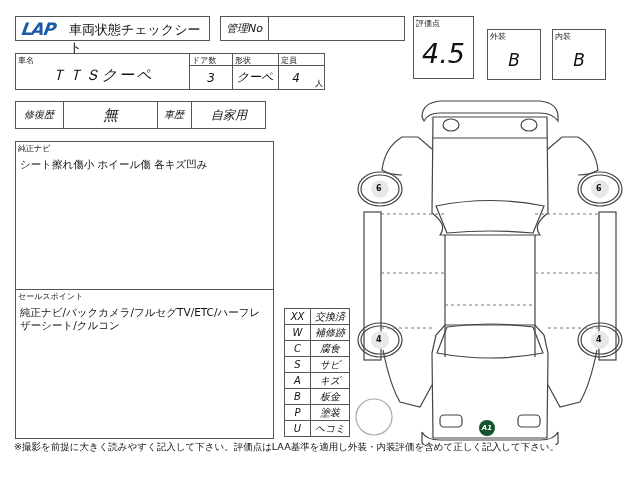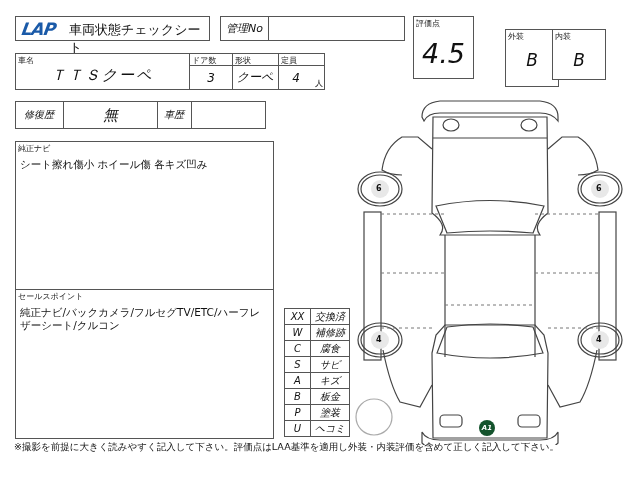--- a/index.html
+++ b/index.html
@@ -30,21 +30,21 @@
 <div id="mgmt-box" class="box">
   <div class="cell" style="left:0;top:0;width:47px;height:23px;font-size:11px;">管理No</div>
   <div class="vline" style="left:47px;"></div>
 </div>
 
 <div class="box" style="left:413px;top:16px;width:61px;height:63px;">
   <span class="abs small" style="left:2px;top:1px;">評価点</span>
   <div class="cell" style="left:0;top:14px;width:59px;height:44px;font-size:27px;">4.5</div>
 </div>
 
-<div class="box" style="left:505px;top:29px;width:54px;height:58px;">
+<div class="box" style="left:487px;top:29px;width:54px;height:51px;">
   <span class="abs small" style="left:2px;top:1px;">外装</span>
   <div class="cell" style="left:0;top:12px;width:52px;height:36px;font-size:17px;">B</div>
 </div>
 
 <div class="box" style="left:552px;top:29px;width:54px;height:51px;">
   <span class="abs small" style="left:2px;top:1px;">内装</span>
   <div class="cell" style="left:0;top:12px;width:52px;height:36px;font-size:17px;">B</div>
 </div>
 
 <div class="box" style="left:15px;top:53px;width:310px;height:37px;">
@@ -63,20 +63,21 @@
   <div class="hline" style="left:174px;top:11px;"></div>
 </div>
 
 <div class="box" style="left:15px;top:101px;width:251px;height:28px;">
   <div class="cell" style="left:0;top:0;width:46px;height:26px;font-size:10px;">修復歴</div>
   <div class="vline" style="left:47px;"></div>
   <div class="cell" style="left:48px;top:0;width:93px;height:26px;font-size:15px;">無</div>
   <div class="vline" style="left:141px;"></div>
   <div class="cell" style="left:142px;top:0;width:32px;height:26px;font-size:10px;">車歴</div>
   <div class="vline" style="left:175px;"></div>
+  <div class="cell" style="left:176px;top:0;width:74px;height:26px;font-size:12px;">自家用</div>
 </div>
 
 <div class="box" style="left:15px;top:141px;width:259px;height:298px;">
   <span class="abs small" style="left:2px;top:1px;">純正ナビ</span>
   <span class="abs" style="left:4px;top:16px;font-size:10.5px;">シート擦れ傷小 ホイール傷 各キズ凹み</span>
   <div class="hline" style="top:147px;"></div>
   <span class="abs small" style="left:2px;top:149px;">セールスポイント</span>
   <span class="abs" style="left:4px;top:164px;font-size:10.5px;white-space:nowrap;">純正ナビ/バックカメラ/フルセグTV/ETC/ハーフレ</span>
   <span class="abs" style="left:4px;top:177px;font-size:10.5px;white-space:nowrap;">ザーシート/クルコン</span>
 </div>

